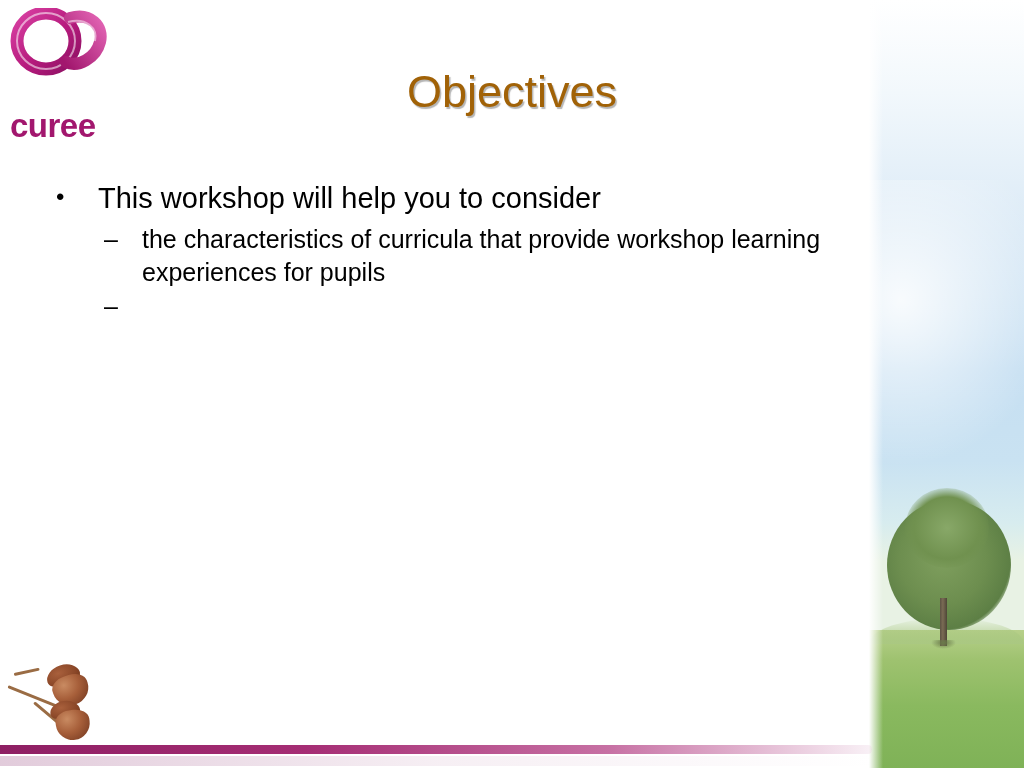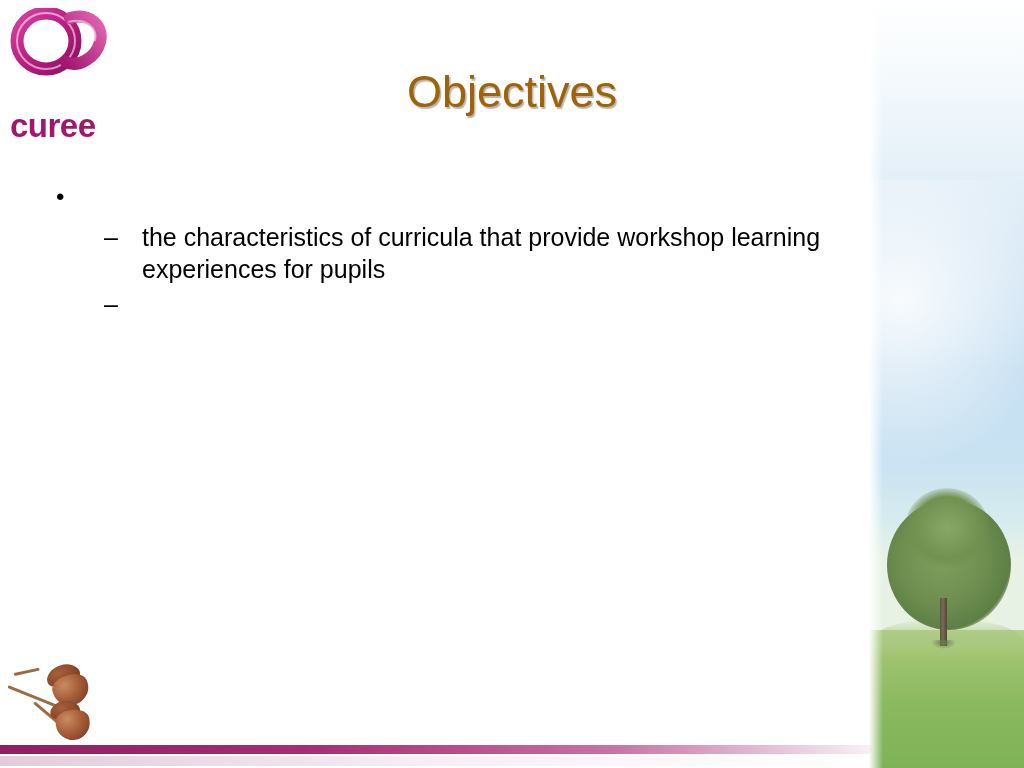--- a/index.html
+++ b/index.html
@@ -265,20 +265,21 @@
     </svg>
     <div class="logo-text">curee</div>
   </div>
 
   <div class="title">Objectives</div>
 
   <div class="body-area">
 
     <div class="bullet-l1">
       <span class="marker">•</span>
+      <span class="txt">This workshop will help you to consider</span>
     </div>
 
     <div class="bullet-l2">
       <span class="marker">–</span>
       <span class="txt">the characteristics of curricula that provide workshop learning experiences for pupils</span>
     </div>
 
     <div class="bullet-l2">
       <span class="marker">–</span>
     </div>

